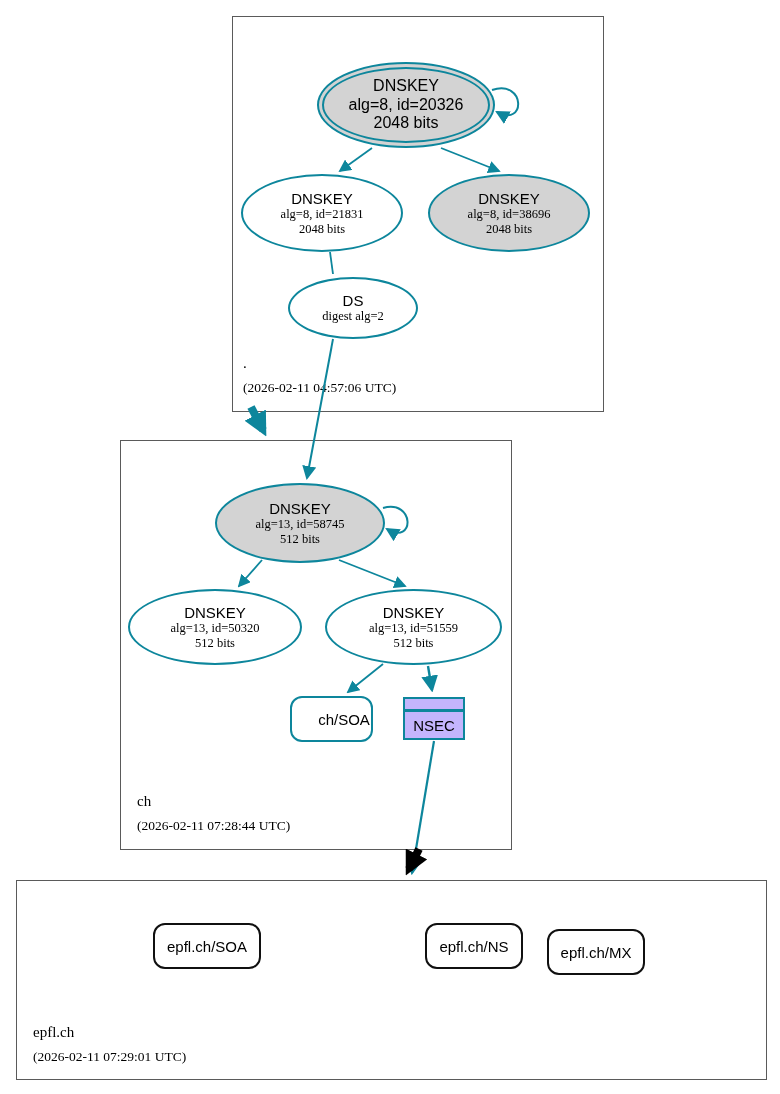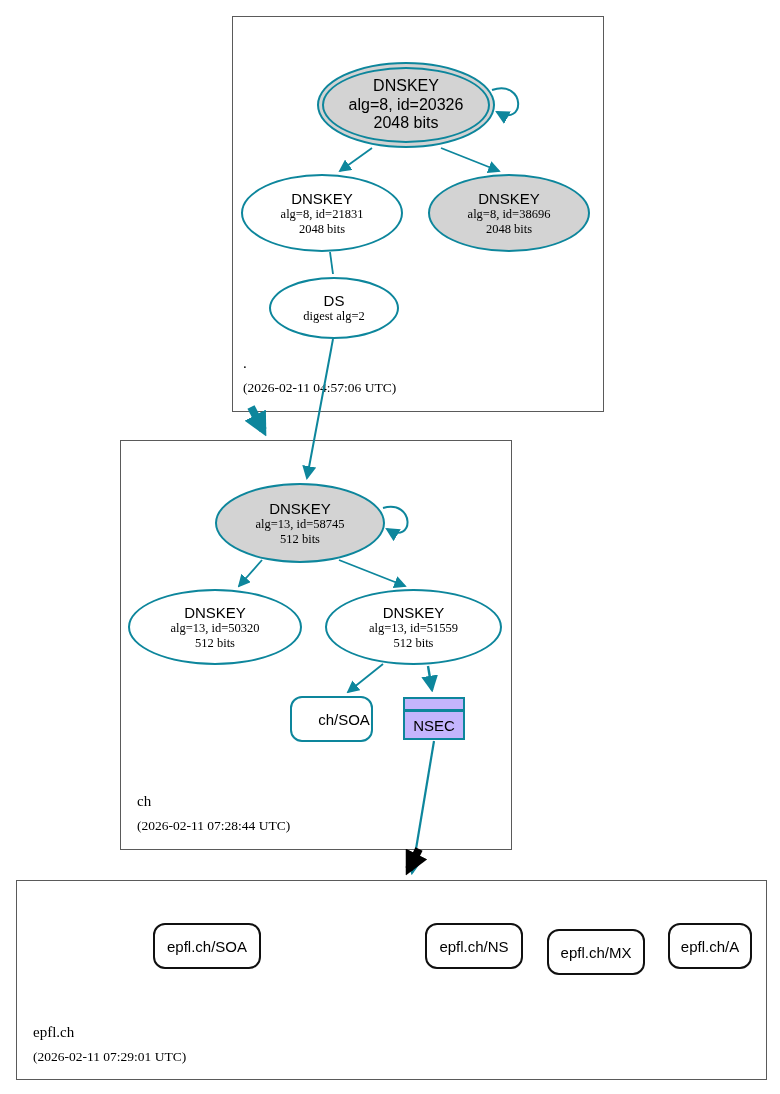--- a/index.html
+++ b/index.html
@@ -66,21 +66,21 @@
     <span class="dtl">alg=8, id=21831</span>
     <span class="dtl">2048 bits</span>
   </div>
 
   <div class="ellipse fill-gray" style="left:428px;top:174px;width:162px;height:78px;">
     <span class="ttl">DNSKEY</span>
     <span class="dtl">alg=8, id=38696</span>
     <span class="dtl">2048 bits</span>
   </div>
 
-  <div class="ellipse fill-white" style="left:269px;top:277px;width:130px;height:62px;">
+  <div class="ellipse fill-white" style="left:288px;top:277px;width:130px;height:62px;">
     <span class="ttl">DS</span>
     <span class="dtl">digest alg=2</span>
   </div>
 
   <div class="ellipse fill-gray" style="left:215px;top:483px;width:170px;height:80px;">
     <span class="ttl">DNSKEY</span>
     <span class="dtl">alg=13, id=58745</span>
     <span class="dtl">512 bits</span>
   </div>
 
@@ -108,23 +108,20 @@
   </div>
 
   <div class="rrset" style="left:153px;top:923px;width:108px;height:46px;">
     <span>epfl.ch/SOA</span>
   </div>
   <div class="rrset" style="left:425px;top:923px;width:98px;height:46px;">
     <span>epfl.ch/NS</span>
   </div>
   <div class="rrset" style="left:547px;top:923px;width:98px;height:46px;margin-top:6px;">
     <span>epfl.ch/MX</span>
-  </div>
-  <div class="rrset" style="left:668px;top:923px;width:84px;height:46px;">
-    <span>epfl.ch/A</span>
   </div>
 
   <svg class="edges" width="780" height="1094" viewBox="0 0 780 1094">
     <defs>
       <marker id="ah-teal" viewBox="0 0 10 10" refX="8.5" refY="5" markerWidth="7" markerHeight="7" orient="auto-start-reverse">
         <path d="M0,0 L10,5 L0,10 z" fill="#0d869c"></path>
       </marker>
       <marker id="ah-teal-big" viewBox="0 0 10 10" refX="7" refY="5" markerWidth="3" markerHeight="3" orient="auto-start-reverse">
         <path d="M0,0 L10,5 L0,10 z" fill="#0d869c"></path>
       </marker>

